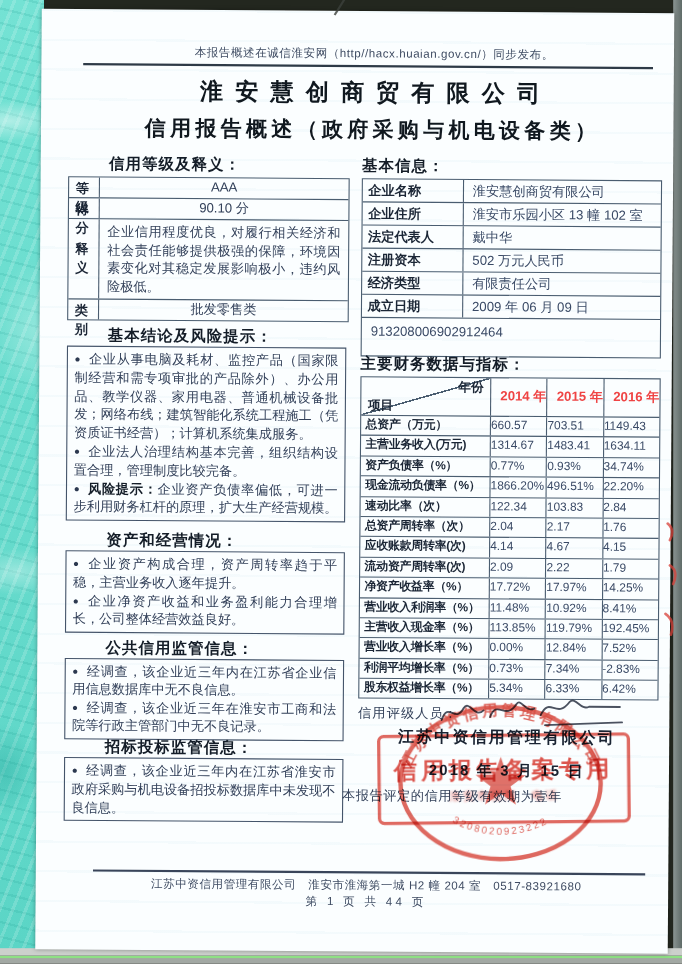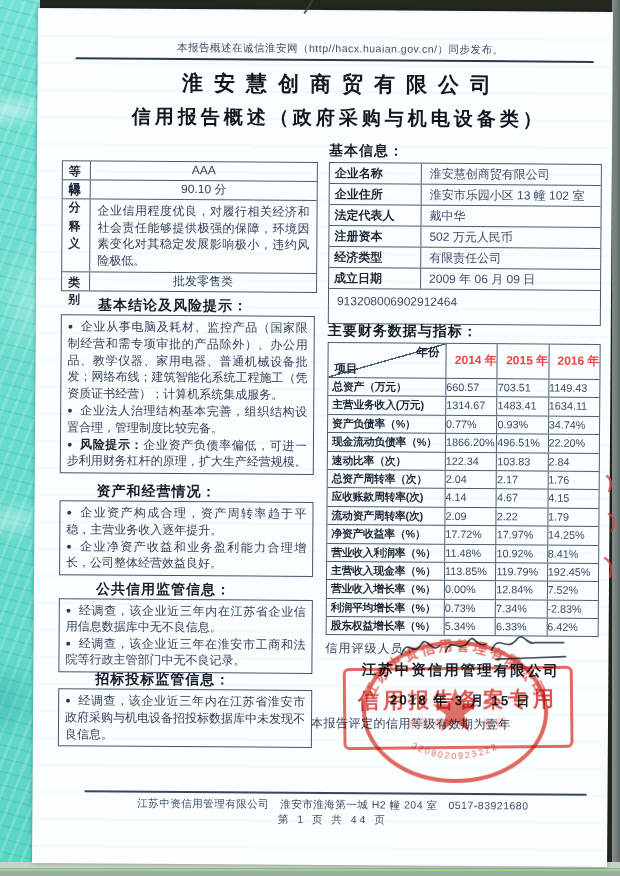--- a/index.html
+++ b/index.html
@@ -117,20 +117,21 @@
   <div class="teal-strip"></div>
   <div class="right-edge"></div>
   <div class="scan-line-top"></div>
 
   <div class="page">
     <div class="abs sync center">本报告概述在诚信淮安网（http//hacx.huaian.gov.cn/）同步发布。</div>
     <div class="abs hrule"></div>
     <div class="abs title1 center">淮安慧创商贸有限公司</div>
     <div class="abs title2 center">信用报告概述（政府采购与机电设备类）</div>
 
+    <div class="abs hd lefthd" style="top:132px">信用等级及释义：</div>
     <div class="abs tbl rating-tbl">
       <div class="trow r-sm">
         <div class="tcell lab">等级</div>
         <div class="tcell val">AAA</div>
       </div>
       <div class="trow r-sm">
         <div class="tcell lab">得分</div>
         <div class="tcell val">90.10 分</div>
       </div>
       <div class="trow r-big">

